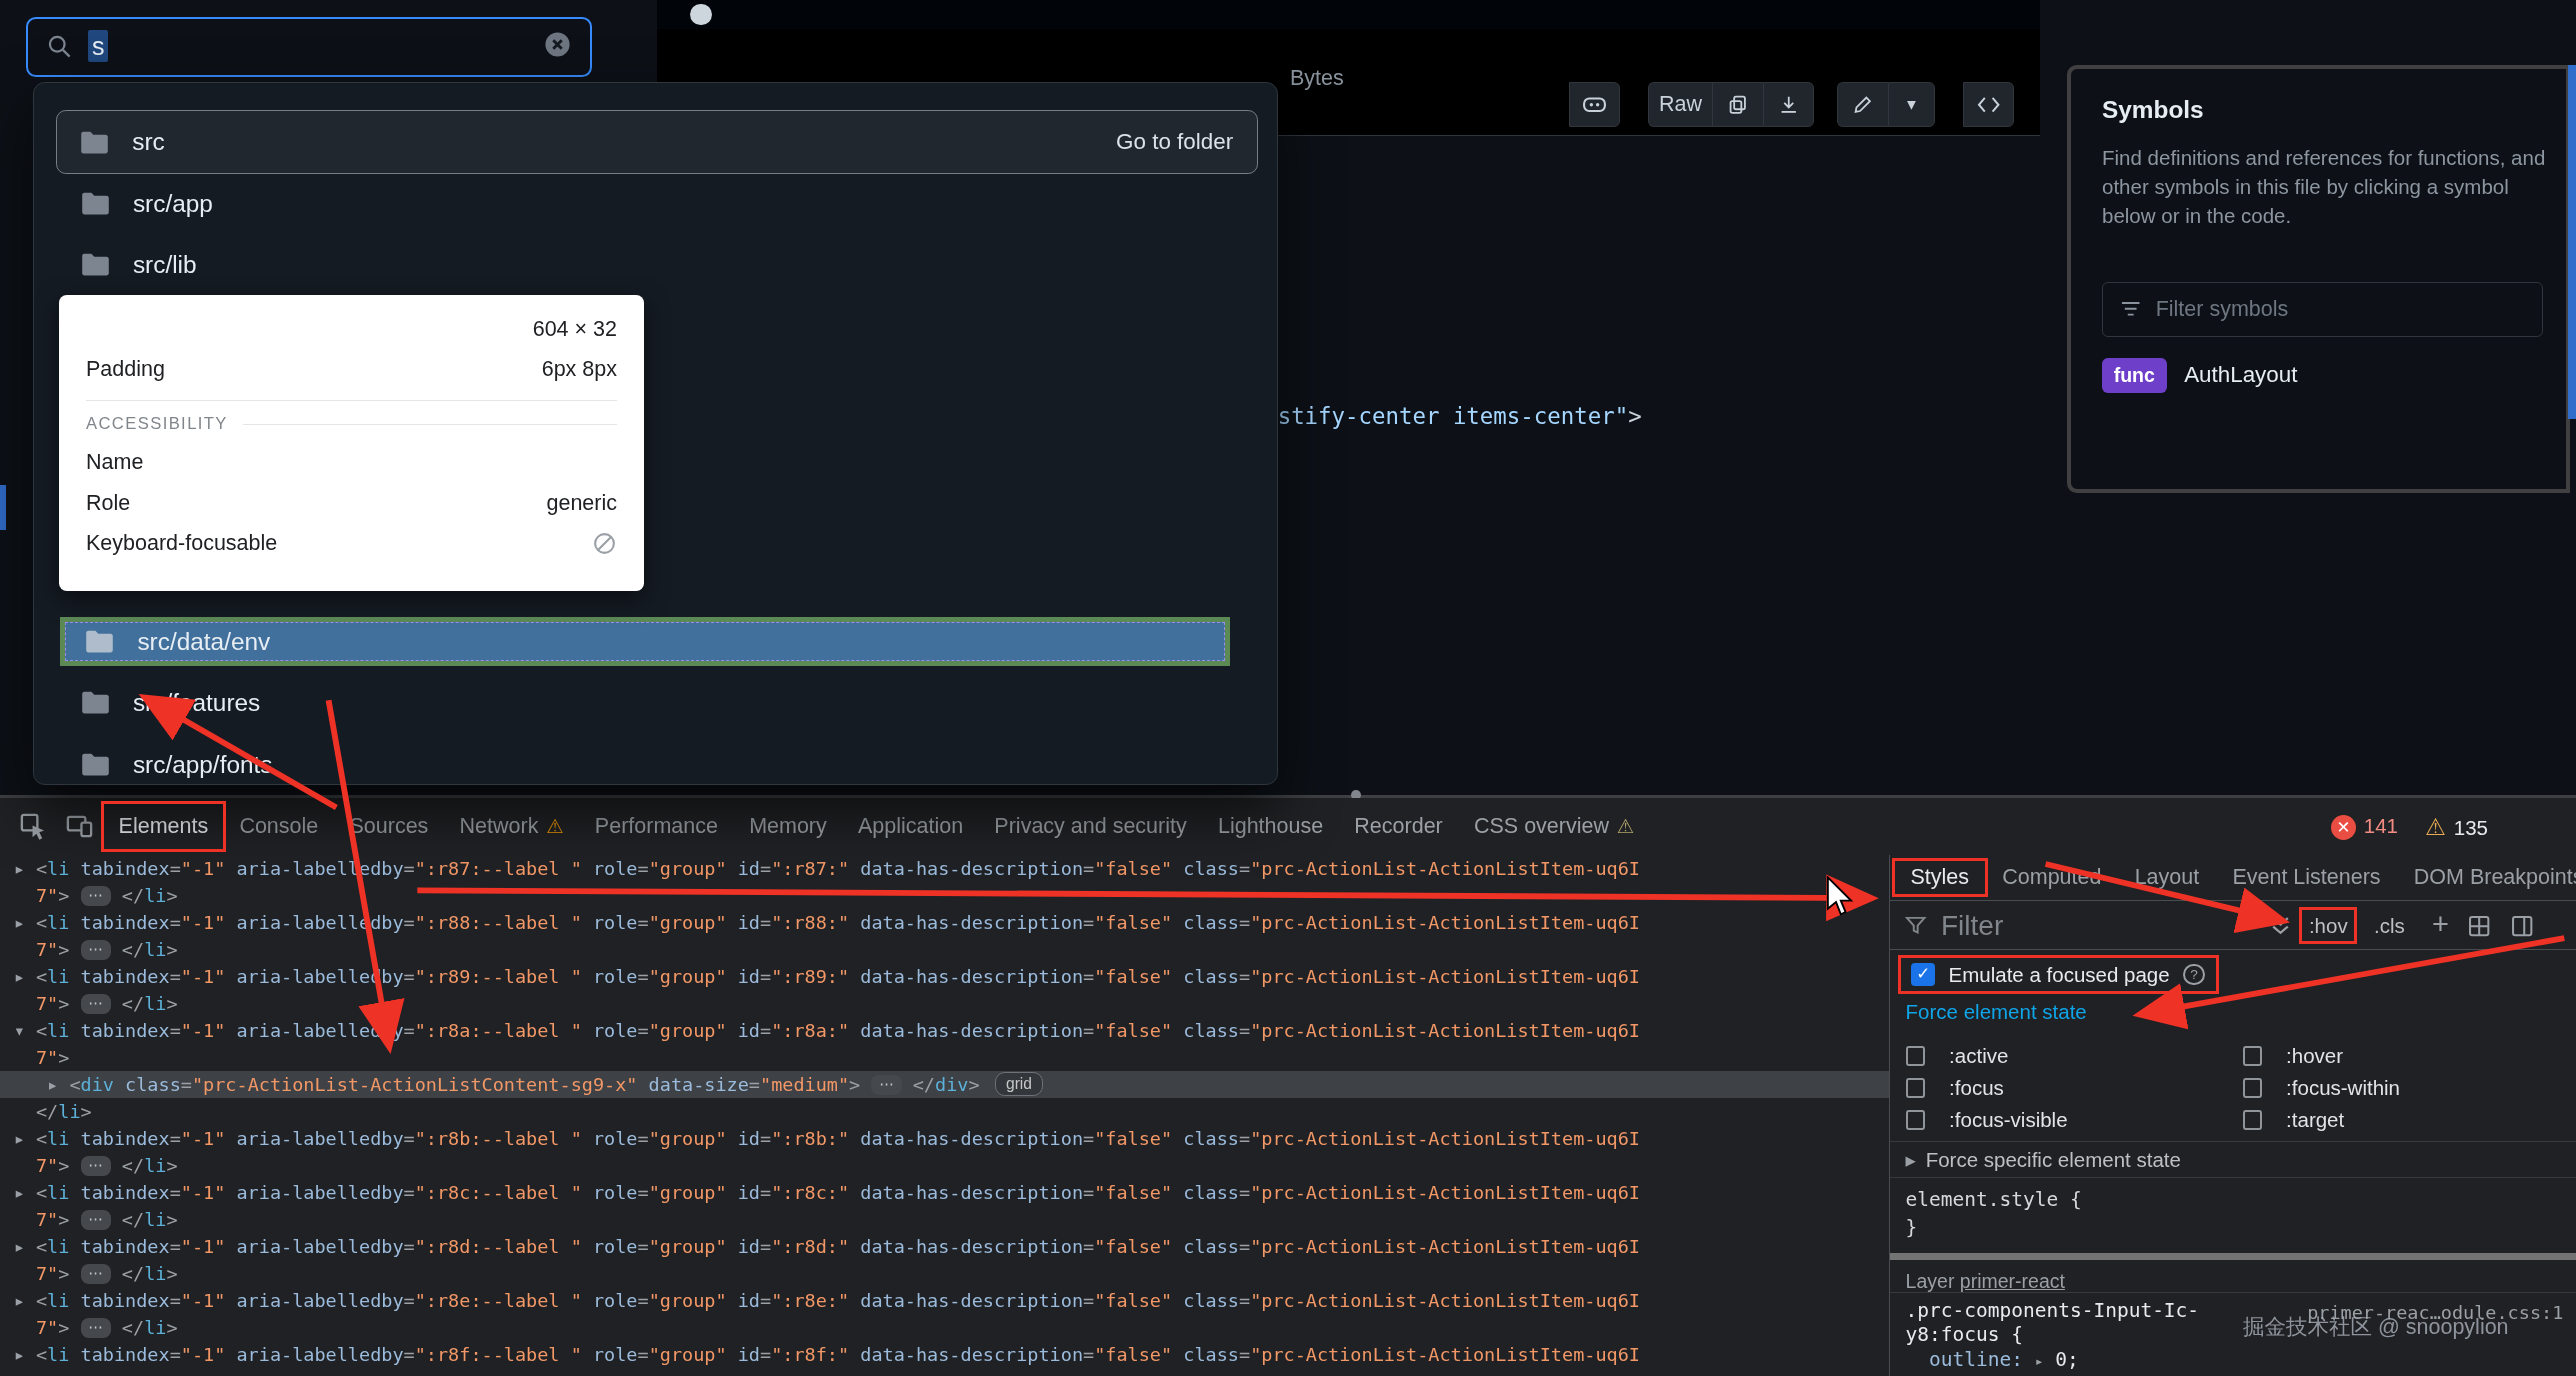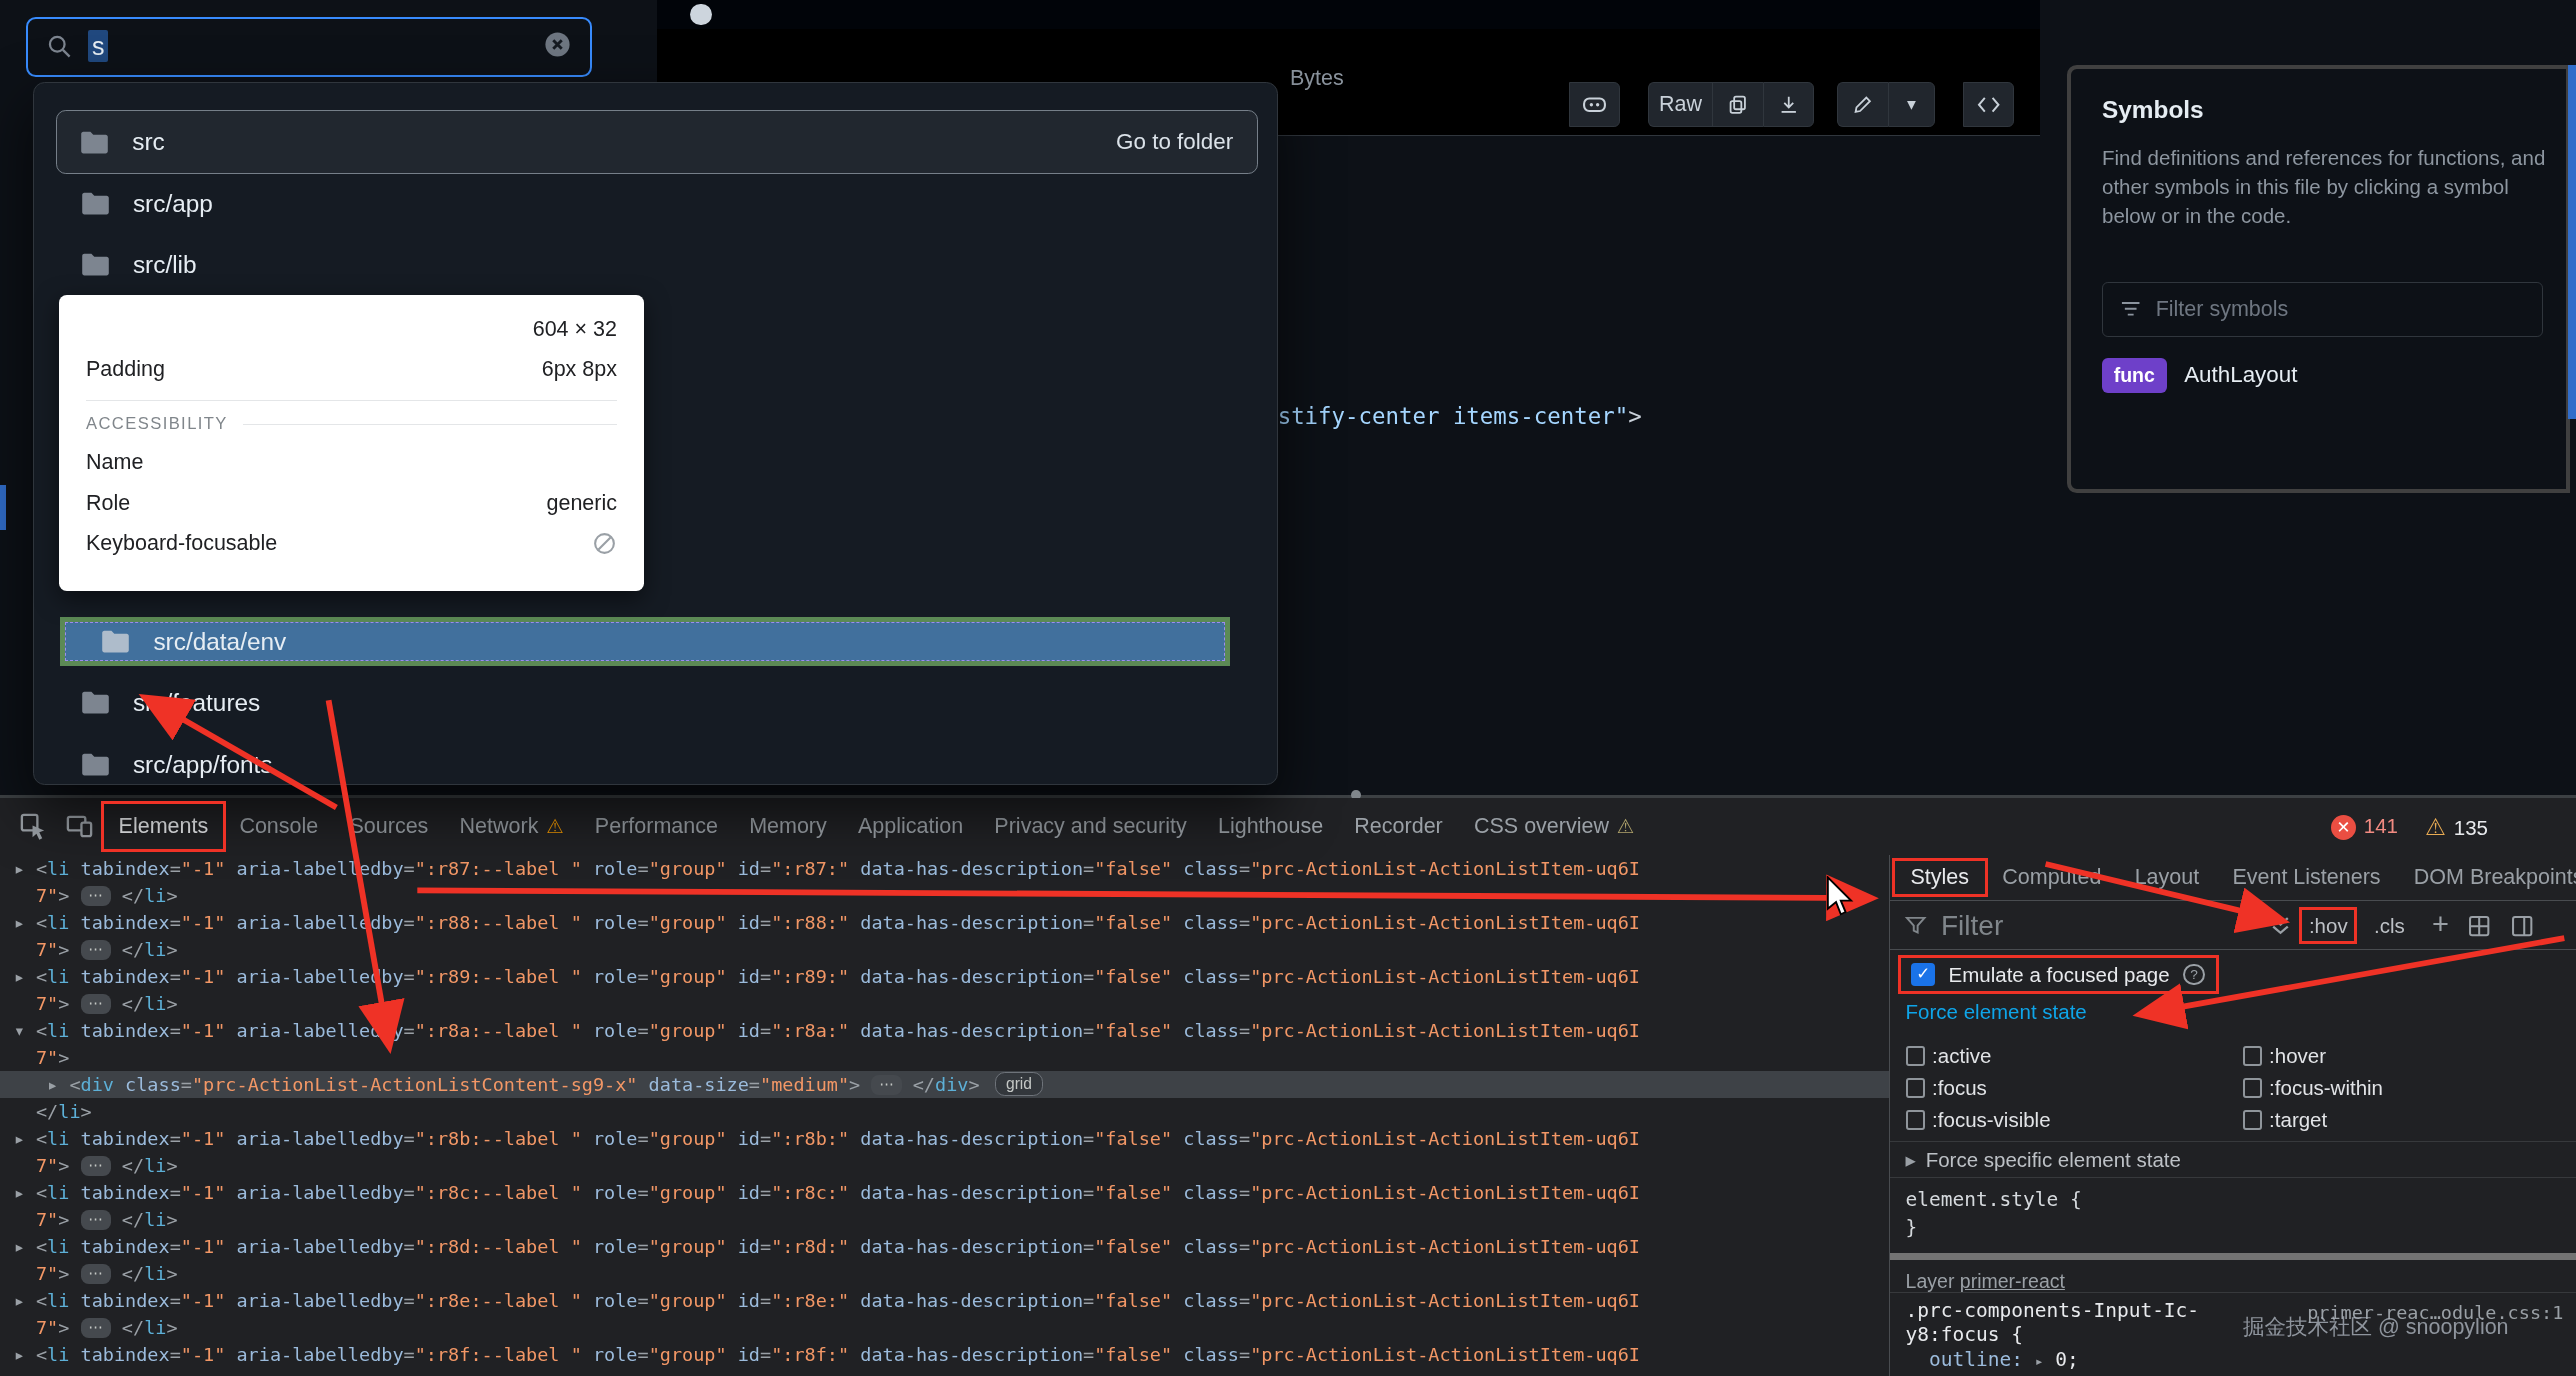--- a/index.html
+++ b/index.html
@@ -17,21 +17,21 @@
   .gh-search .stext{margin-left:15.6px;font-size:25px;color:#e6edf3}
   .gh-search .sel{background:rgba(56,139,253,.45);padding:2px 3.9px;border-radius:2px}
   .gh-search .clear{margin-left:auto}
 
   .finder{left:33px;top:82px;width:1245px;height:703px;background:#151b23;border:1px solid #30363d;border-radius:11.7px;box-shadow:0 23.4px 59px rgba(0,0,0,.65);z-index:5}
   .f-row{position:absolute;left:21.5px;display:flex;align-items:center;gap:23.4px;height:47px;padding-left:25px;font-size:24.4px;color:#e6edf3;width:1202px}
   .f-row-src{top:27px;height:64px;border:1px solid #767f89;border-radius:9.8px;background:rgba(177,186,196,.08);padding:0 23.4px;gap:23.4px}
   .f-goto{margin-left:auto;font-size:22.4px;color:#dbe2e9}
   .f-insp{left:26px;top:534px;width:1170px;height:49px;background:#5c8a55;padding:0}
   .f-insp .insp-fill{position:absolute;inset:4.9px;background:#41709d;border:1px dashed #9d8cf0}
-  .f-insp .insp-content{position:relative;z-index:2;display:flex;align-items:center;gap:23.4px;padding-left:41px;font-size:24.4px}
+  .f-insp .insp-content{position:relative;z-index:2;display:flex;align-items:center;gap:23.4px;padding-left:25px;font-size:24.4px}
 
   
   .tooltip{left:59px;top:295px;width:585px;height:296px;background:#ffffff;border-radius:7.8px;box-shadow:0 7.8px 23.4px rgba(0,0,0,.5);padding:21.5px 27px;color:#202124;font-size:21.5px;z-index:30}
   .tt-head{display:flex;align-items:flex-start}
   .tt-name{width:347px;color:#3b4fce;font-weight:700;line-height:1.35;word-break:break-all;font-size:21.5px}
   .tt-name svg{vertical-align:-2px;margin-right:7.8px}
   .tt-size{margin-left:auto;color:#202124}
   .tt-row{display:flex;justify-content:space-between;margin-top:15.6px}
   .tt-hr{border:none;border-top:1px solid #e4e6e8;margin:17.6px 0 13.7px}
   .tt-sec{display:flex;align-items:center;gap:15.6px;font-size:16.6px;letter-spacing:1.4px;color:#80868b;margin-top:3.9px}
@@ -94,21 +94,21 @@
   .sb-ic1{position:absolute;left:577px;top:12.7px}
   .sb-ic2{position:absolute;left:620px;top:12.7px}
   .sb-chev{position:absolute;left:378px;top:11.7px}
   .emulate-row{position:absolute;left:0;top:95px;width:687px;height:49px;display:flex;align-items:center;padding-left:15.6px}
   .emu-wrap{position:relative;display:flex;align-items:center;gap:13.7px;padding:3.9px 5.9px}
   .chk-on{width:23.4px;height:23.4px;background:#1a73e8;border-radius:3.9px;display:flex;align-items:center;justify-content:center;color:#fff;font-size:16.6px}
   .emu-label{font-size:20.5px;color:#e8eaed}
   .help-ico{width:21.5px;height:21.5px;border:2px solid #9aa0a6;border-radius:50%;color:#9aa0a6;font-size:13.7px;display:flex;align-items:center;justify-content:center}
   .force-state{position:absolute;left:15.6px;top:138px;line-height:37px;font-size:20.5px;color:#0ea5e9}
   .pseudo-grid{position:absolute;left:15.6px;top:185px;width:655px;display:grid;grid-template-columns:337px auto;grid-auto-rows:32px;align-items:center}
-  .pseudo-item{display:flex;align-items:center;gap:7px}
+  .pseudo-item{display:flex;align-items:center;gap:24px}
   .chk-off{width:19.5px;height:19.5px;border:2px solid #8f959b;border-radius:2.9px;background:transparent}
   .pseudo-item span.lbl{font-size:20.5px;color:#e2e4e7}
   .force-specific{position:absolute;left:0;top:286px;width:687px;height:36px;border-top:1px solid #37393c;line-height:36px;padding-left:15.6px;font-size:20.5px;color:#bdc1c6}
   .fs-arrow{color:#9aa0a6;margin-right:9.8px}
   .elstyle{position:absolute;left:0;top:322px;width:687px;border-top:1px solid #37393c;padding:7.8px 0 0 15.6px;font-size:19.5px;line-height:28px;color:#d5d9dd}
   .layer-row{position:absolute;left:0;top:398px;width:687px;border-top:7px solid #737373;padding:9.8px 0 0 15.6px;font-size:19.5px;color:#9aa0a6}
   .layer-row a{color:#9aa0a6;text-decoration:underline}
   .rule-block{position:absolute;left:0;top:437px;width:687px;border-top:1px solid #37393c;padding:5.9px 15.6px 0;font-size:19.5px;line-height:24.4px}
   .sel-txt{color:#e8eaed}
   .prop{color:#9bbbdc}

